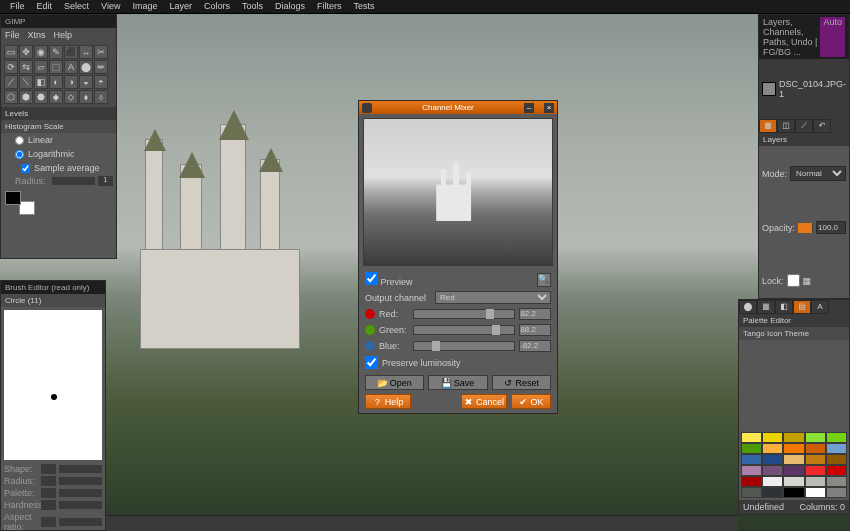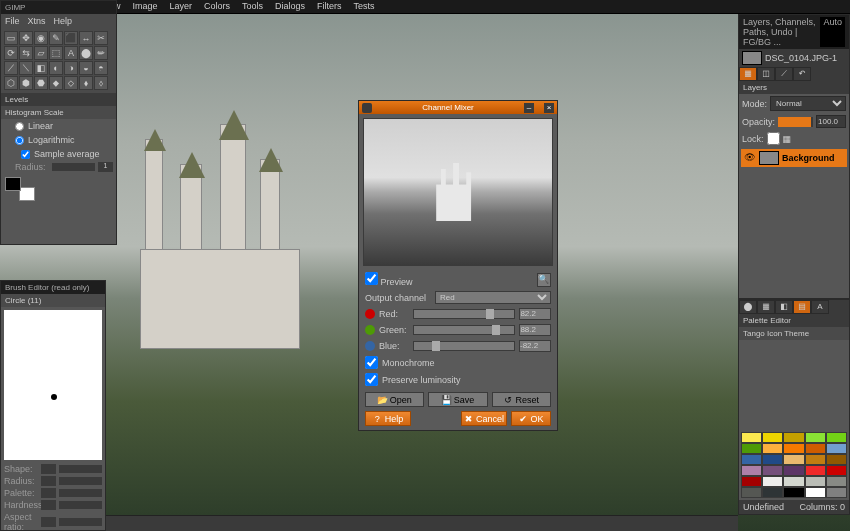--- a/index.html
+++ b/index.html
@@ -13,44 +13,44 @@
 .t1::before{content:"";position:absolute;top:-22px;left:-2px;border:11px solid transparent;border-bottom:22px solid #6b7050}
 .t2{left:55px;top:55px;width:22px;height:120px}
 .t2::before{content:"";position:absolute;top:-26px;left:-2px;border:13px solid transparent;border-bottom:26px solid #6b7050}
 .t3{left:95px;top:15px;width:26px;height:160px}
 .t3::before{content:"";position:absolute;top:-30px;left:-2px;border:15px solid transparent;border-bottom:30px solid #6b7050}
 .t4{left:135px;top:50px;width:20px;height:130px}
 .t4::before{content:"";position:absolute;top:-24px;left:-2px;border:12px solid transparent;border-bottom:24px solid #6b7050}
 .main-block{left:15px;top:140px;width:160px;height:100px}
 .panel{position:absolute;background:#565656;border:1px solid #2a2a2a;color:#ccc;font-size:8px}
 .panel-title{background:#1e1e1e;padding:2px 4px;font-size:8px;color:#aaa}
-.toolbox{left:0;top:0;width:117px;height:245px}
+.toolbox{left:0;top:14px;width:117px;height:245px}
 .tb-menu{display:flex;padding:2px 4px;gap:8px;font-size:9px;color:#ccc;background:#4a4a4a}
 .tb-grid{display:grid;grid-template-columns:repeat(7,14px);gap:1px;padding:3px;background:#4a4a4a}
 .tb-grid div{width:14px;height:14px;background:#5a5a5a;border:1px solid #3a3a3a;font-size:9px;text-align:center;line-height:12px;cursor:pointer;color:#ccc}
 .section-title{background:#3a3a3a;padding:2px 4px;font-size:8px}
 .radio-row{display:flex;align-items:center;gap:4px;padding:2px 4px 2px 14px;font-size:8px}
 .radio-row input{width:9px;height:9px}
 .fgbg{position:relative;width:30px;height:24px;margin:4px}
 .fg{position:absolute;width:16px;height:14px;background:#000;border:1px solid #888;top:0;left:0}
 .bg{position:absolute;width:16px;height:14px;background:#fff;border:1px solid #888;bottom:0;right:0}
 .brush-panel{left:0;top:280px;width:106px;height:251px;display:flex;flex-direction:column}
 .brush-preview{background:#fff;margin:3px;flex:0 0 150px;position:relative}
 .brush-preview::after{content:"";position:absolute;width:6px;height:6px;background:#000;border-radius:50%;left:48%;top:56%}
 .slider-row{display:flex;align-items:center;gap:3px;padding:1px 3px;font-size:8px}
 .slider-row .lab{width:34px;color:#999}
 .slider-row .nums{width:15px;height:10px;background:#3a3a3a;font-size:7px;text-align:center}
 .slider-row .track{flex:1;height:8px;background:#3a3a3a;position:relative}
-.layers-panel{right:0;top:14px;width:112px;height:285px}
+.layers-panel{right:0;top:14px;width:92px;height:285px}
 .layer-tabs{display:flex;background:#3a3a3a;height:14px}
 .layer-tabs div{width:18px;height:14px;border:1px solid #2a2a2a;font-size:8px;text-align:center;line-height:12px}
 .layer-row{display:flex;align-items:center;height:18px;background:#e67817;color:#000;font-size:8px;padding:0 3px;gap:3px;margin:2px}
 .layer-thumb{width:20px;height:14px;background:#888;border:1px solid #000}
 .layer-eye{width:12px;height:12px;font-size:9px}
-.field-row{display:flex;align-items:center;gap:3px;padding:2px 3px;font-size:8px}
+.field-row{display:flex;align-items:center;gap:3px;padding:20px 3px;font-size:8px}
 .field-row select,.field-row input{background:#3a3a3a;color:#ccc;border:1px solid #2a2a2a;font-size:8px;padding:1px}
 .field-row input[type=text]{width:30px}
 .palette-panel{right:0;top:299px;width:112px;height:216px;display:flex;flex-direction:column}
 .pal-grid{display:grid;grid-template-columns:repeat(5,1fr);margin:2px}
 .pal-grid div{height:11px;border:1px solid #3a3a3a}
 .pal-status{display:flex;justify-content:space-between;padding:2px 4px;font-size:8px;background:#3a3a3a;margin-top:auto}
 .dialog{position:absolute;left:358px;top:100px;width:200px;background:#5a5a5a;border:1px solid #2a2a2a}
 .dlg-title{height:13px;background:linear-gradient(#e67817,#c05500);display:flex;align-items:center;padding:0 3px;gap:10px}
 .dlg-title .ico{width:10px;height:10px;background:#3a3a3a;border-radius:2px}
 .dlg-title .txt{flex:1;text-align:center;color:#fff;font-size:8px}
@@ -188,21 +188,21 @@
         <span class="lab">Aspect ratio:</span>
         <span class="nums"></span>
         <span class="track"></span>
       </div>
     </div>
 </div>
 
 <div class="panel layers-panel">
   <div class="panel-title" style="display:flex;justify-content:space-between">
     <span>Layers, Channels, Paths, Undo | FG/BG ...</span>
-    <span style="background:#000000;padding:0 3px">Auto</span>
+    <span style="background:#701a75;padding:0 3px">Auto</span>
   </div>
   <div class="field-row" style="background:#3a3a3a">
     <div class="layer-thumb"></div>
     <span>DSC_0104.JPG-1</span>
   </div>
   <div class="layer-tabs">
     <div style="background:#d06610">▦</div>
     <div>◫</div>
     <div>⟋</div>
     <div>↶</div>
@@ -317,24 +317,20 @@
         <span class="dot" style="background:#3465a4"></span>
         <span style="width:30px">Blue:</span>
         <span class="track">
           <span class="thumb" style="left:18%"></span>
         </span>
         <span class="val">-82.2</span>
       </div>
     </div>
   <label class="chk-row">
       <input type="checkbox" checked="" style=""> 
-      <span>Monochrome</span>
-    </label>
-  <label class="chk-row">
-      <input type="checkbox" checked="" style=""> 
       <span>Preserve luminosity</span>
     </label>
   <div class="btn-row">
     <button class="dlg-btn">
         <span class="ic">📂</span>
         <span>Open</span>
       </button>
     <button class="dlg-btn">
         <span class="ic">💾</span>
         <span>Save</span>

